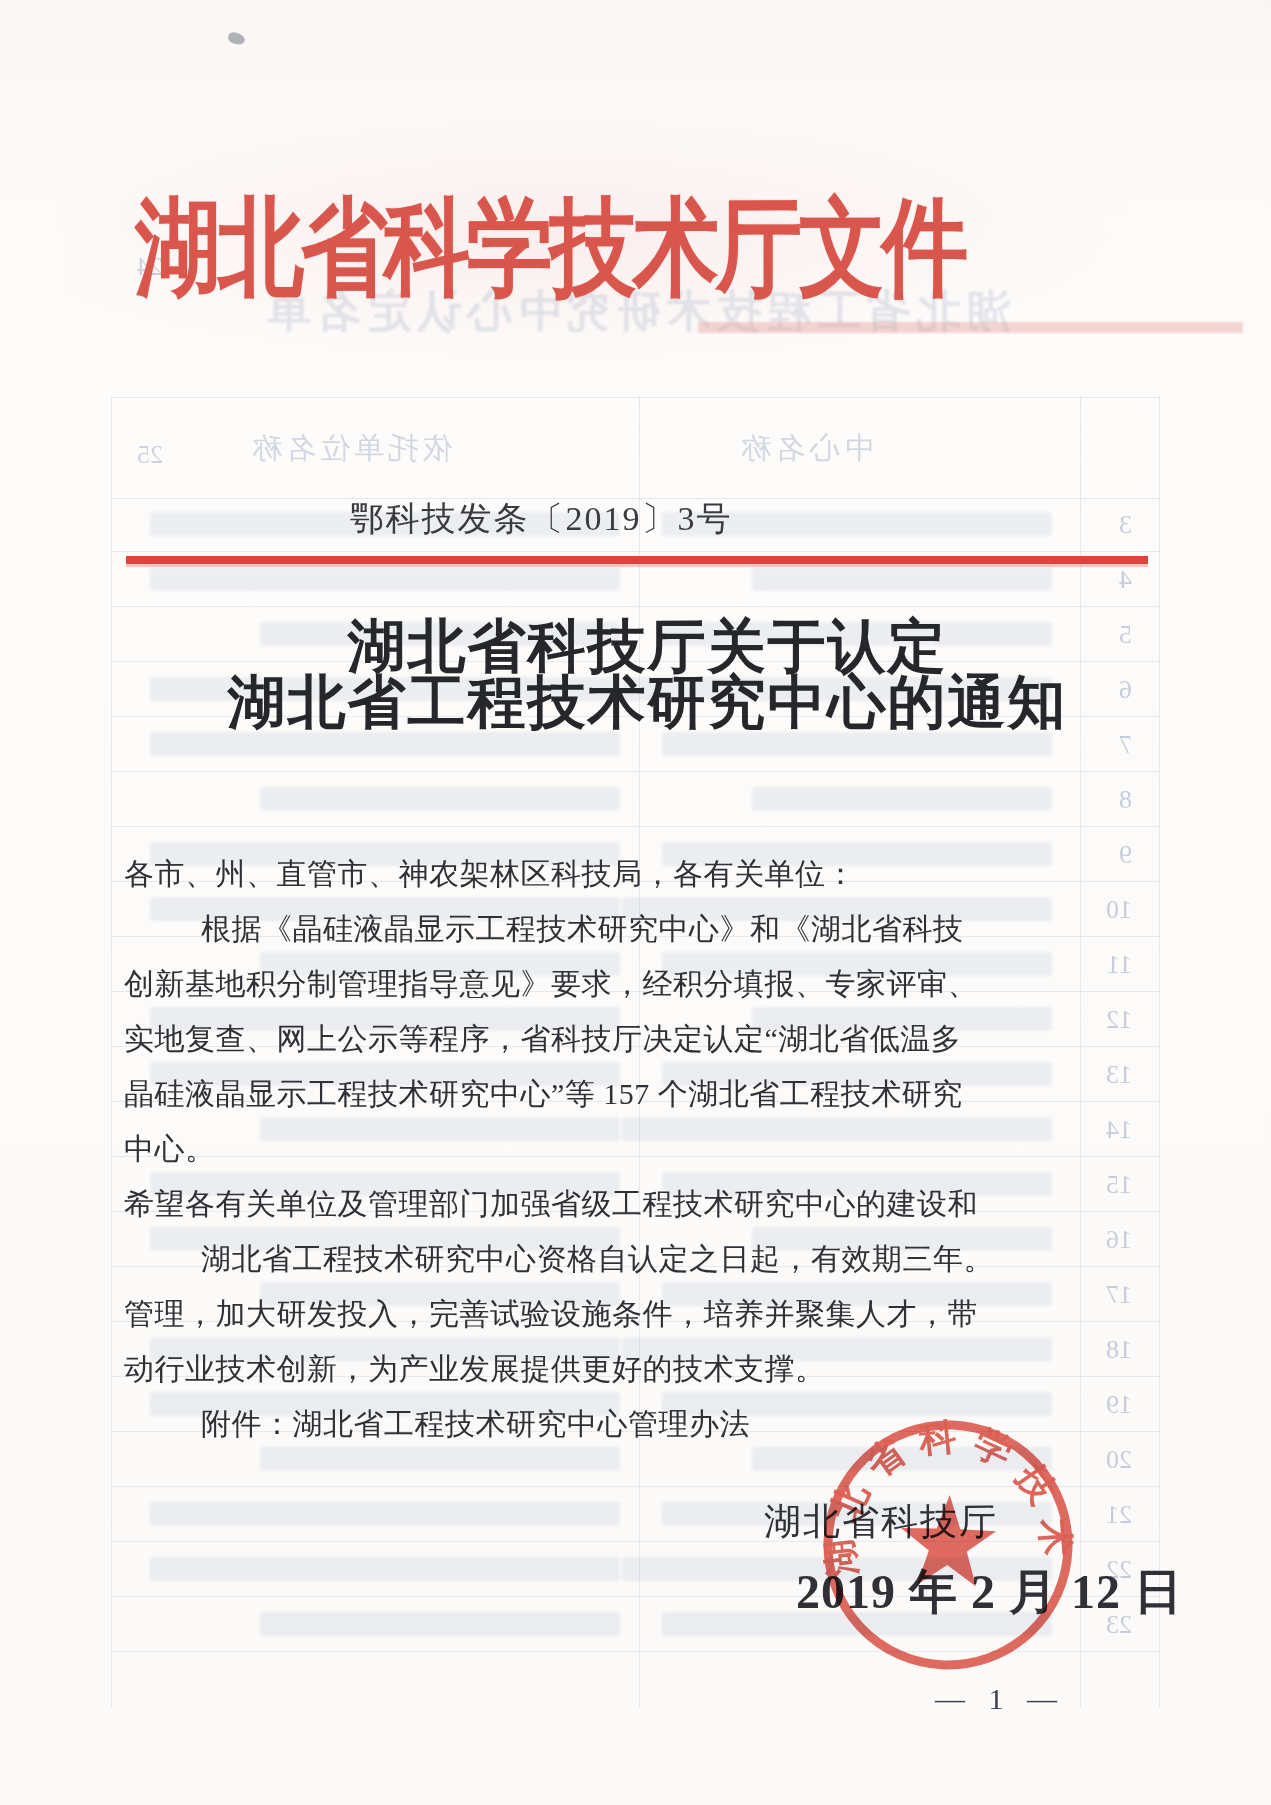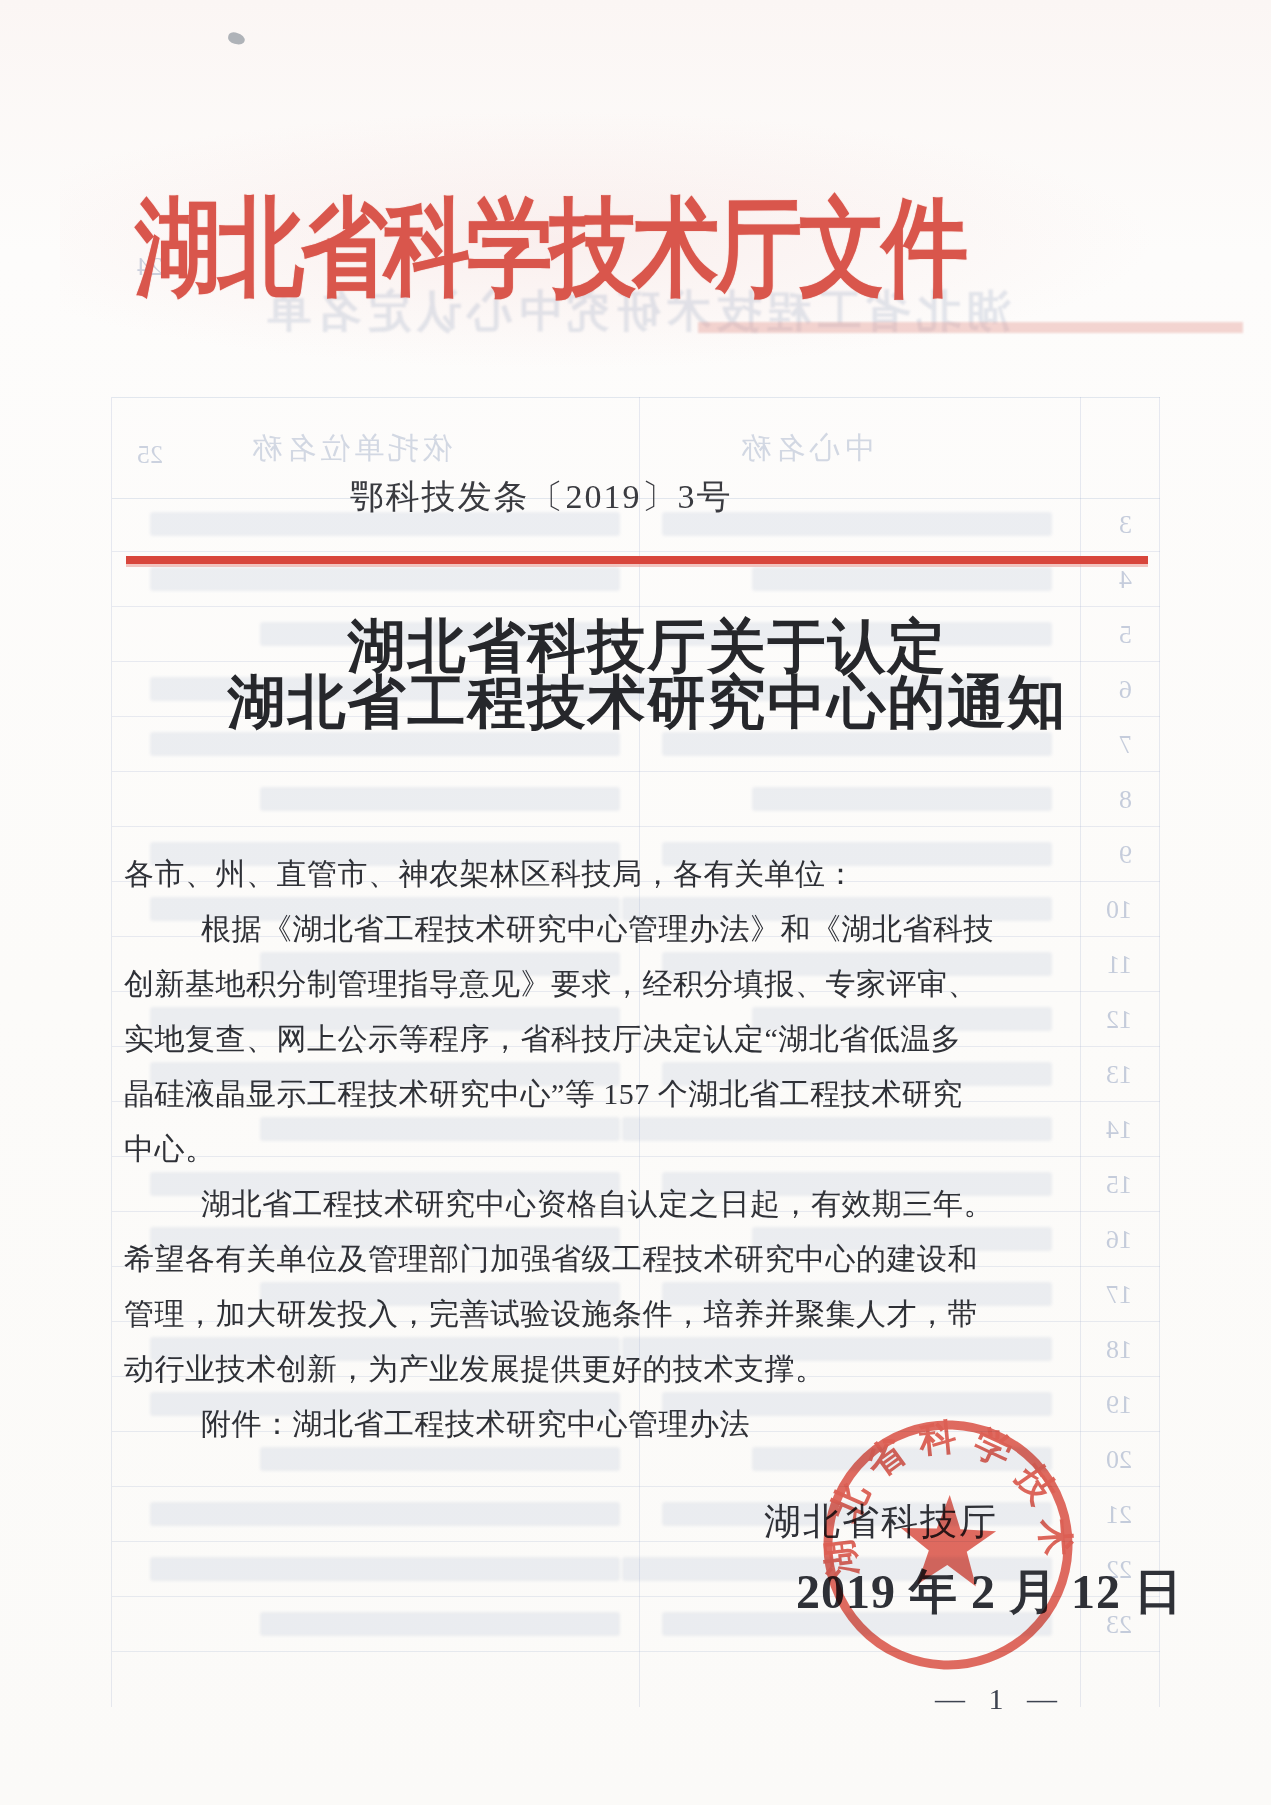--- a/index.html
+++ b/index.html
@@ -51,21 +51,21 @@
     background:#8f959e;opacity:.7;transform:rotate(14deg);z-index:4;}
   
   .content{position:absolute;inset:0;z-index:2;}
   .red-header{
     position:absolute;top:176px;left:0;width:1100px;text-align:center;
     font-size:86px;font-weight:700;letter-spacing:-3px;color:#d9564c;
     transform:scaleY(1.24);transform-origin:top center;white-space:nowrap;
     text-shadow:0 0 1px rgba(217,86,76,.6);
   }
   .doc-number{
-    position:absolute;top:474px;left:0;width:1082px;text-align:center;
+    position:absolute;top:496px;left:0;width:1082px;text-align:center;
     font-size:34px;color:#3a3b40;letter-spacing:2px;
   }
   .red-rule{
     position:absolute;top:556px;left:126px;width:1022px;height:8px;
     background:#d8463c;box-shadow:0 3px 0 rgba(233,152,144,0.55);
   }
   .notice-title{position:absolute;left:0;width:1271px;text-align:center;
     font-weight:700;font-size:58px;color:#26272b;letter-spacing:2px;padding-left:12px;}
   .title-1{top:608px;} .title-2{top:664px;}
   .body-lines{position:absolute;top:846px;left:124px;width:1030px;
@@ -220,27 +220,27 @@
 
     <div class="doc-number">鄂科技发条〔2019〕3号</div>
 
     <div class="red-rule"></div>
 
     <div class="notice-title title-1">湖北省科技厅关于认定</div>
     <div class="notice-title title-2">湖北省工程技术研究中心的通知</div>
 
     <div class="body-lines">
         <div class="body-line">各市、州、直管市、神农架林区科技局，各有关单位：</div>
-        <div class="body-line indent">根据《湖北省工程技术研究中心管理办法》和《湖北省科技</div>
+        <div class="body-line indent">根据《晶硅液晶显示工程技术研究中心》和《湖北省科技</div>
         <div class="body-line">创新基地积分制管理指导意见》要求，经积分填报、专家评审、</div>
         <div class="body-line">实地复查、网上公示等程序，省科技厅决定认定“湖北省低温多</div>
         <div class="body-line">晶硅液晶显示工程技术研究中心”等 157 个湖北省工程技术研究</div>
         <div class="body-line">中心。</div>
+        <div class="body-line">希望各有关单位及管理部门加强省级工程技术研究中心的建设和</div>
         <div class="body-line indent">湖北省工程技术研究中心资格自认定之日起，有效期三年。</div>
-        <div class="body-line">希望各有关单位及管理部门加强省级工程技术研究中心的建设和</div>
         <div class="body-line">管理，加大研发投入，完善试验设施条件，培养并聚集人才，带</div>
         <div class="body-line">动行业技术创新，为产业发展提供更好的技术支撑。</div>
         <div class="body-line indent">附件：湖北省工程技术研究中心管理办法</div>
       </div>
 
     <div class="signer">湖北省科技厅</div>
     <div class="issue-date">2019 年 2 月 12 日</div>
 
     <div class="page-number">— 1 —</div>
   </div>

